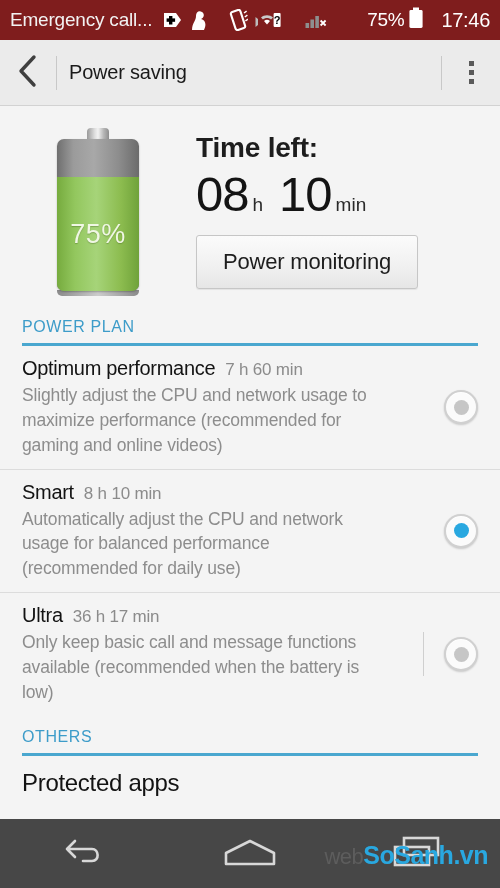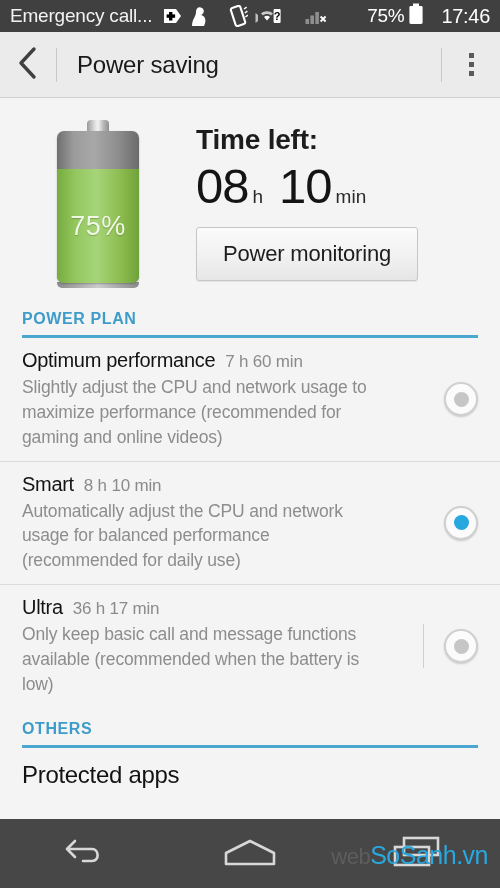--- a/index.html
+++ b/index.html
@@ -13,22 +13,22 @@
   #phone {
     position: relative;
     width: 500px;
     height: 888px;
     overflow: hidden;
     background: #f2f2f2;
   }
 
   
   .statusbar {
-    height: 32px;
-    background: #404040;
+    height: 40px;
+    background: #7f1d1d;
     display: flex;
     align-items: center;
     padding: 0 10px;
     box-sizing: border-box;
     color: #ffffff;
   }
   .sb-carrier {
     font-size: 19px;
     color: #f2f2f2;
     letter-spacing: -0.2px;
@@ -75,23 +75,23 @@
     align-items: center;
     justify-content: center;
     height: 100%;
   }
   .ab-sep {
     width: 1px;
     height: 34px;
     background: #c8c8c8;
   }
   .ab-title {
-    font-size: 24px;
+    font-size: 20px;
     color: #1a1a1a;
-    margin-left: 20px;
+    margin-left: 12px;
     flex: 1;
     letter-spacing: -0.2px;
   }
   .ab-overflow {
     width: 58px;
     height: 100%;
     display: flex;
     align-items: center;
     justify-content: center;
     flex-direction: column;
@@ -204,21 +204,21 @@
     letter-spacing: -0.2px;
   }
 
   
   .section {
     margin: 0 0 0 0;
     padding: 0 22px;
   }
   .section-title {
     font-size: 16px;
-    font-weight: bold;
+    font-weight: normal;
     color: #3d9cc9;
     letter-spacing: 0.6px;
     padding: 12px 0 7px 0;
   }
   .section-rule {
     height: 3px;
     background: #4aa7cf;
   }
 
   
@@ -321,21 +321,21 @@
     align-items: baseline;
     pointer-events: none;
   }
   .wm-web {
     font-size: 22px;
     color: #5d5d5d;
     letter-spacing: -0.5px;
   }
   .wm-main {
     font-size: 25px;
-    font-weight: normal;
+    font-weight: bold;
     color: #29a8e0;
     letter-spacing: -0.5px;
   }
 </style>
 </head>
 <body>
 
 <div id="phone">
 
   <div class="statusbar">

